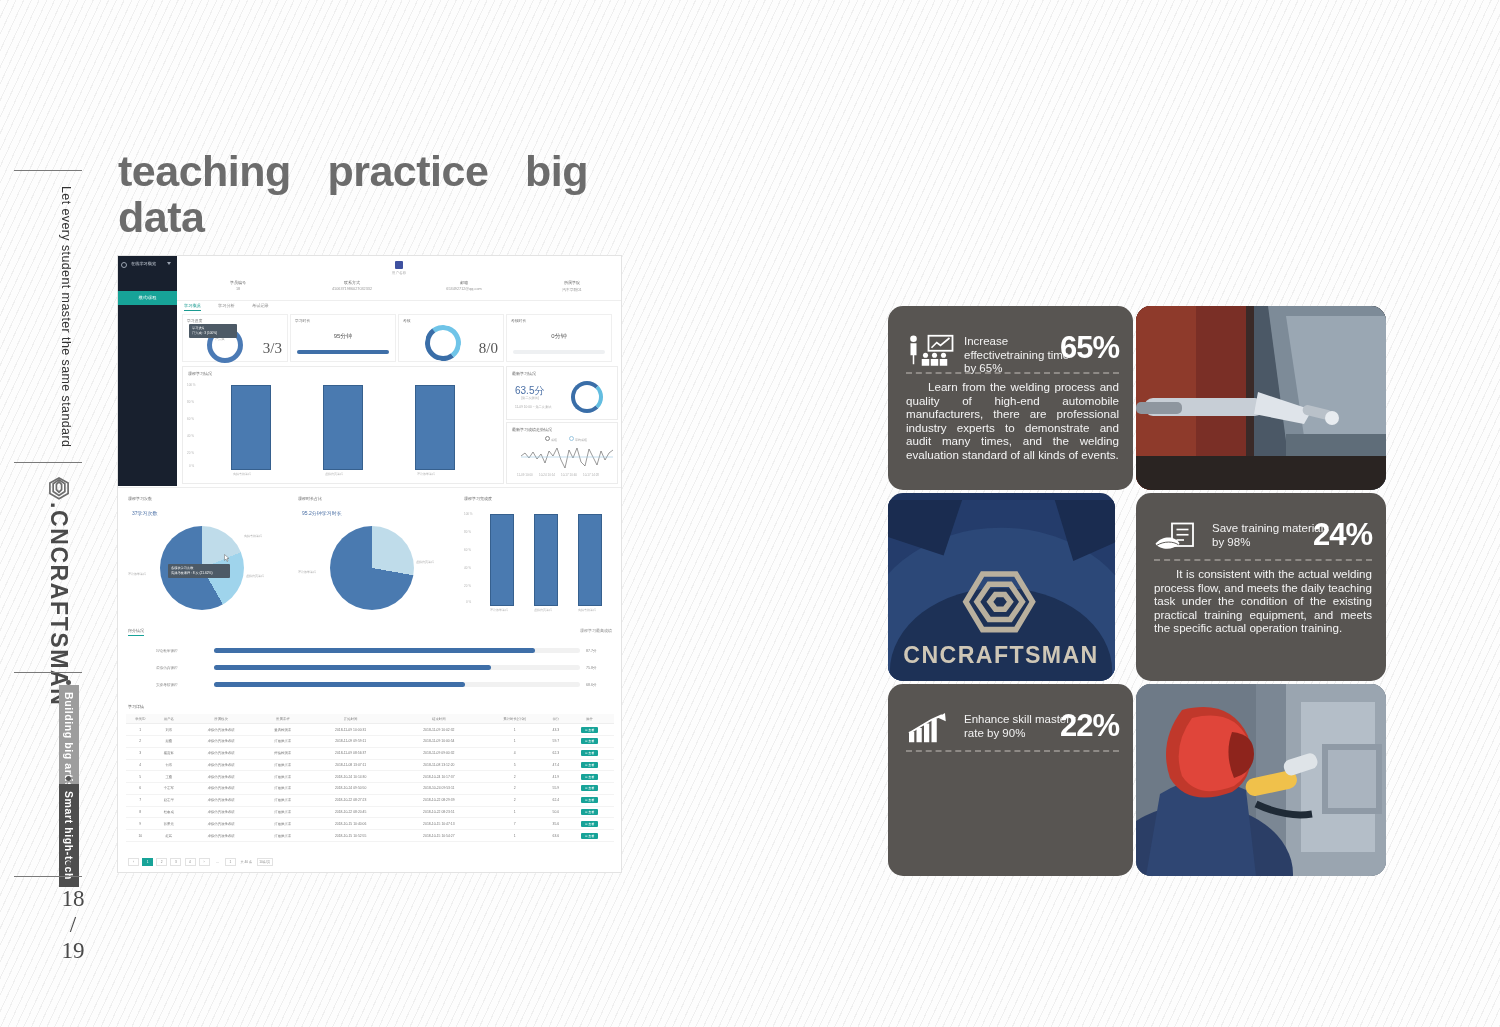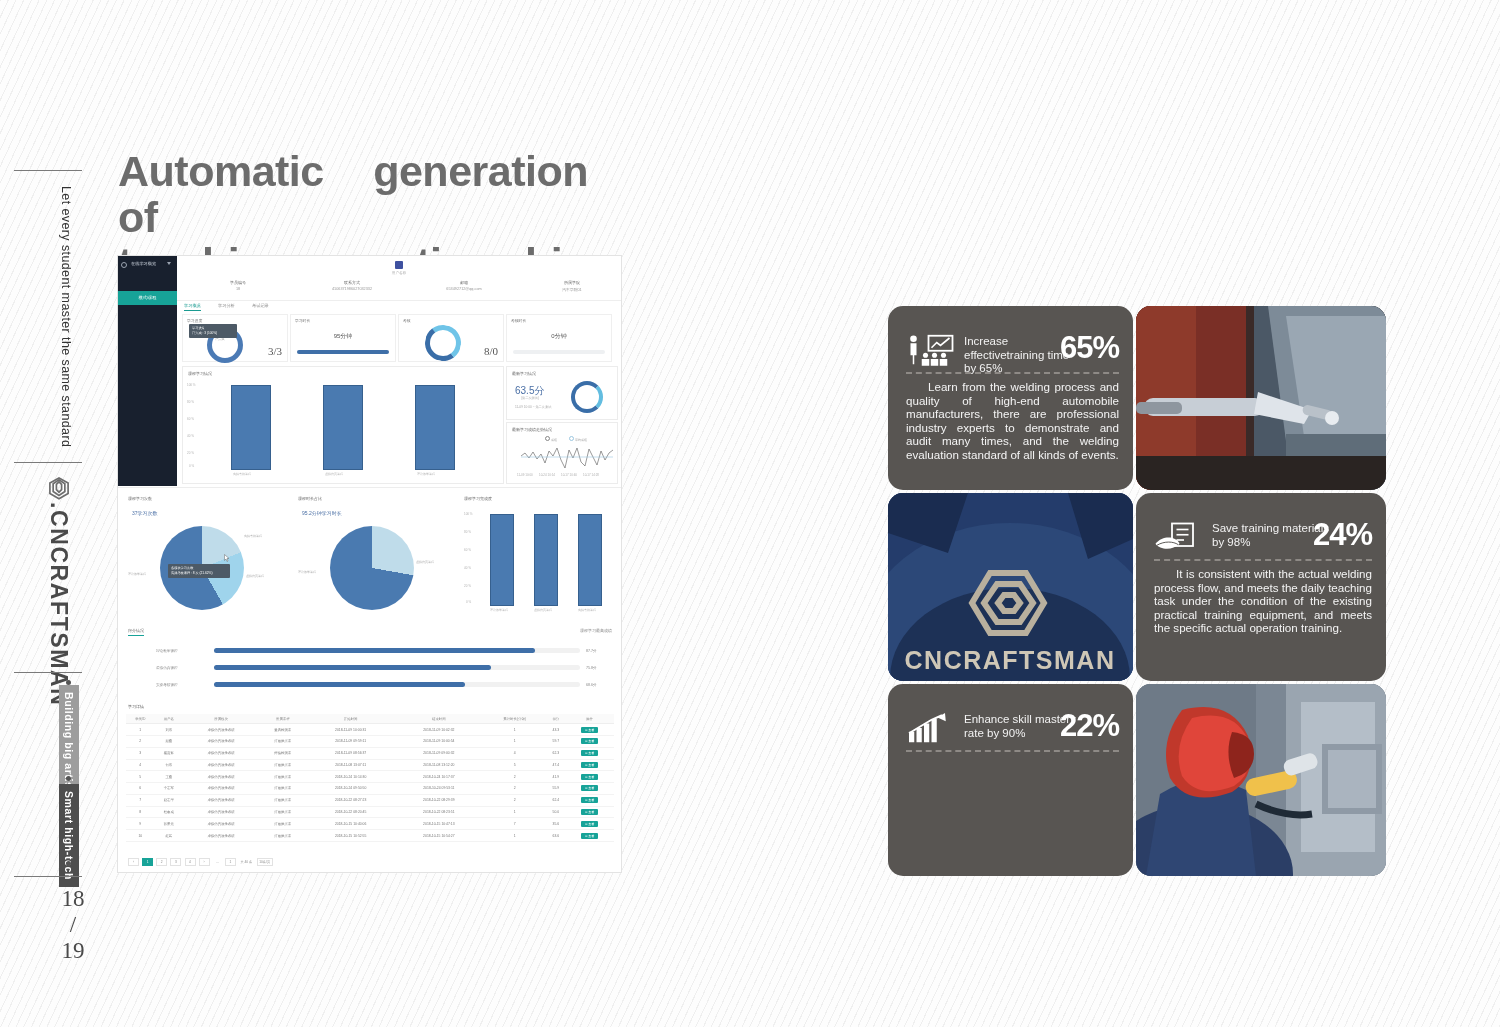--- a/index.html
+++ b/index.html
@@ -82,21 +82,21 @@
   #d-av{position:absolute;left:50%;margin-left:-4px;top:5px;width:8px;height:8px;background:#3f51a0;border-radius:1px;}
   #d-avname{position:absolute;left:0;right:0;top:15px;text-align:center;color:#aaa;font-size:3.6px;}
   .d-field{position:absolute;top:24px;text-align:center;color:#999;font-size:3.8px;}
   .d-field b{display:block;color:#666;font-weight:normal;font-size:4px;margin-bottom:2px;}
   .d-tab{position:absolute;top:47px;color:#888;font-size:4.2px;}
   .d-tab.active{color:#1a9b91;border-bottom:1px solid #1a9b91;padding-bottom:2px;}
   .d-title{position:absolute;color:#666;font-size:4px;}
 
   .kpi{position:absolute;top:58px;height:46px;background:#fff;border:1px solid #efefef;}
   .kpi .lbl{position:absolute;left:4px;top:3px;color:#777;font-size:3.8px;}
-  .kpi .big{position:absolute;right:5px;bottom:4px;color:#555;font-size:11px;font-family:"Liberation Serif",serif;}
+  .kpi .big{position:absolute;right:5px;bottom:4px;color:#555;font-size:15px;font-family:"Liberation Serif",serif;}
   .kpi .mid{position:absolute;left:0;right:0;top:17px;text-align:center;color:#555;font-size:6px;}
   .ring{position:absolute;border-radius:50%;}
   .bar-track{position:absolute;height:4px;border-radius:2px;background:#eef0f2;}
   .bar-fill{position:absolute;height:4px;border-radius:2px;background:#3f6fa8;}
   .tip{position:absolute;background:#4d5a66;color:#fff;font-size:3.2px;padding:2px 3px;line-height:5px;border-radius:1px;}
 
   .axis-lbl{position:absolute;color:#b0b0b0;font-size:3px;}
   .vbar{position:absolute;background:#4a7ab0;border:0.5px solid #36608e;}
   .hbar-track{position:absolute;height:4.5px;border-radius:2.5px;background:#f1f1f1;}
   .hbar-fill{position:absolute;height:4.5px;border-radius:2.5px;background:#3f6fa8;}
@@ -160,21 +160,20 @@
   <div class="rail-rule" style="top:876px"></div>
 
   <div id="pager">
     <div>18</div>
     <div>/</div>
     <div>19</div>
   </div>
 </div>
 
 <div id="headline">
-  <span class="l1">Automatic  generation  of</span>
   <span class="l2">teaching practice  big data</span>
 </div>
 
 <div id="dash">
 
   <div id="d-side">
     <div id="d-side-head">
       <span class="circ"></span>
       <span style="margin-left:6px">在线学习概览</span>
       <span class="caret"></span>
@@ -528,21 +527,21 @@
         <rect x="8" y="92" width="120" height="18" rx="9" fill="#c7ced6"></rect>
         <rect x="0" y="96" width="46" height="12" rx="5" fill="#8e969f"></rect>
         <path d="M122 86 L176 104 L168 118 L118 108 Z" fill="#dfe4ea"></path>
         <rect x="168" y="98" width="30" height="10" rx="5" fill="#b9c1c9" transform="rotate(14 168 98)"></rect>
         <circle cx="196" cy="112" r="7" fill="#e8ecf0"></circle>
       </g>
       <rect x="0" y="0" width="250" height="184" fill="url(#g1)" opacity="0"></rect>
     </svg>
   </div>
 
-  <div class="cell photo" style="left:0;top:187px;width:245px;height:188px;background:#1f3560;">
+  <div class="cell photo" style="left:0;top:187px;width:227px;height:188px;background:#1f3560;">
     <svg viewBox="0 0 245 188" style="width:100%;height:100%">
       <rect width="245" height="188" fill="#243c6b"></rect>
       <ellipse cx="122" cy="150" rx="150" ry="120" fill="#2c4878"></ellipse>
       <ellipse cx="122" cy="185" rx="120" ry="90" fill="#1d3156"></ellipse>
       <path d="M0 0 L80 0 L60 60 L0 40 Z" fill="#1a2c50"></path>
       <path d="M245 0 L180 0 L200 66 L245 46 Z" fill="#1a2c50"></path>
       <g transform="translate(122,110)" fill="none" stroke="#b9b09e" stroke-width="6">
         <path d="M-20 -30 L16 -30 L34 0 L16 30 L-20 30 L-38 0 Z"></path>
         <path d="M-13 -19 L10 -19 L23 0 L10 19 L-13 19 L-26 0 Z"></path>
         <path d="M-6 -8 L4 -8 L10 0 L4 8 L-6 8 L-12 0 Z"></path>

